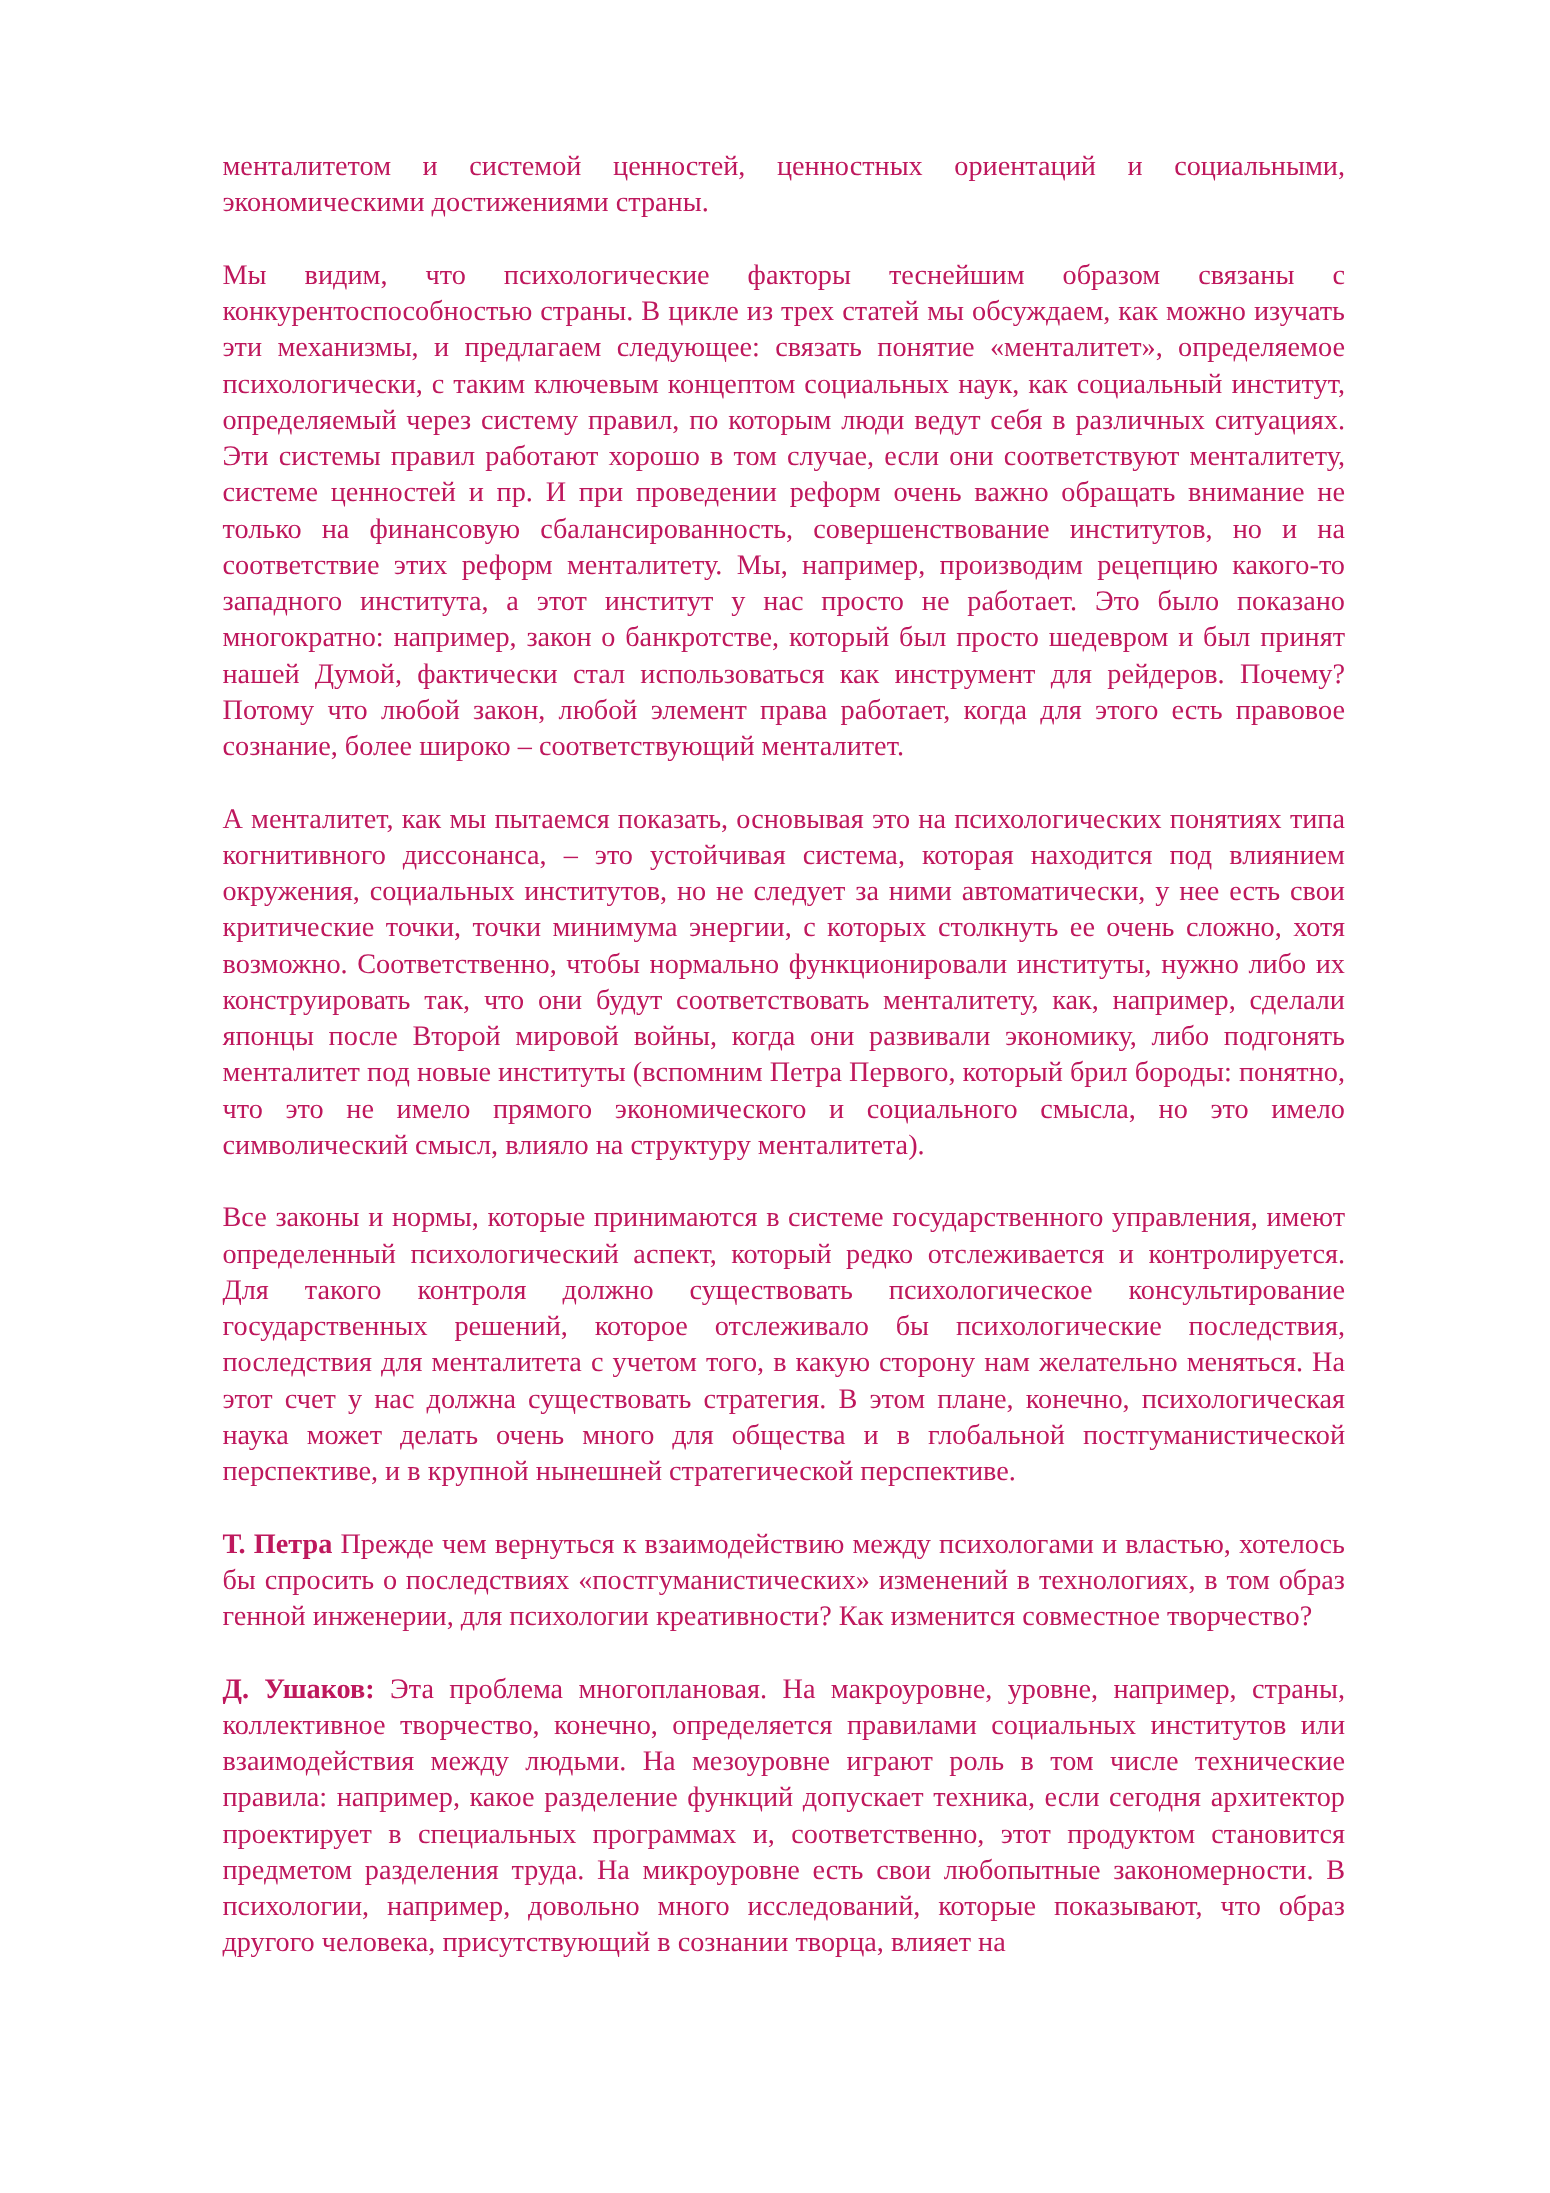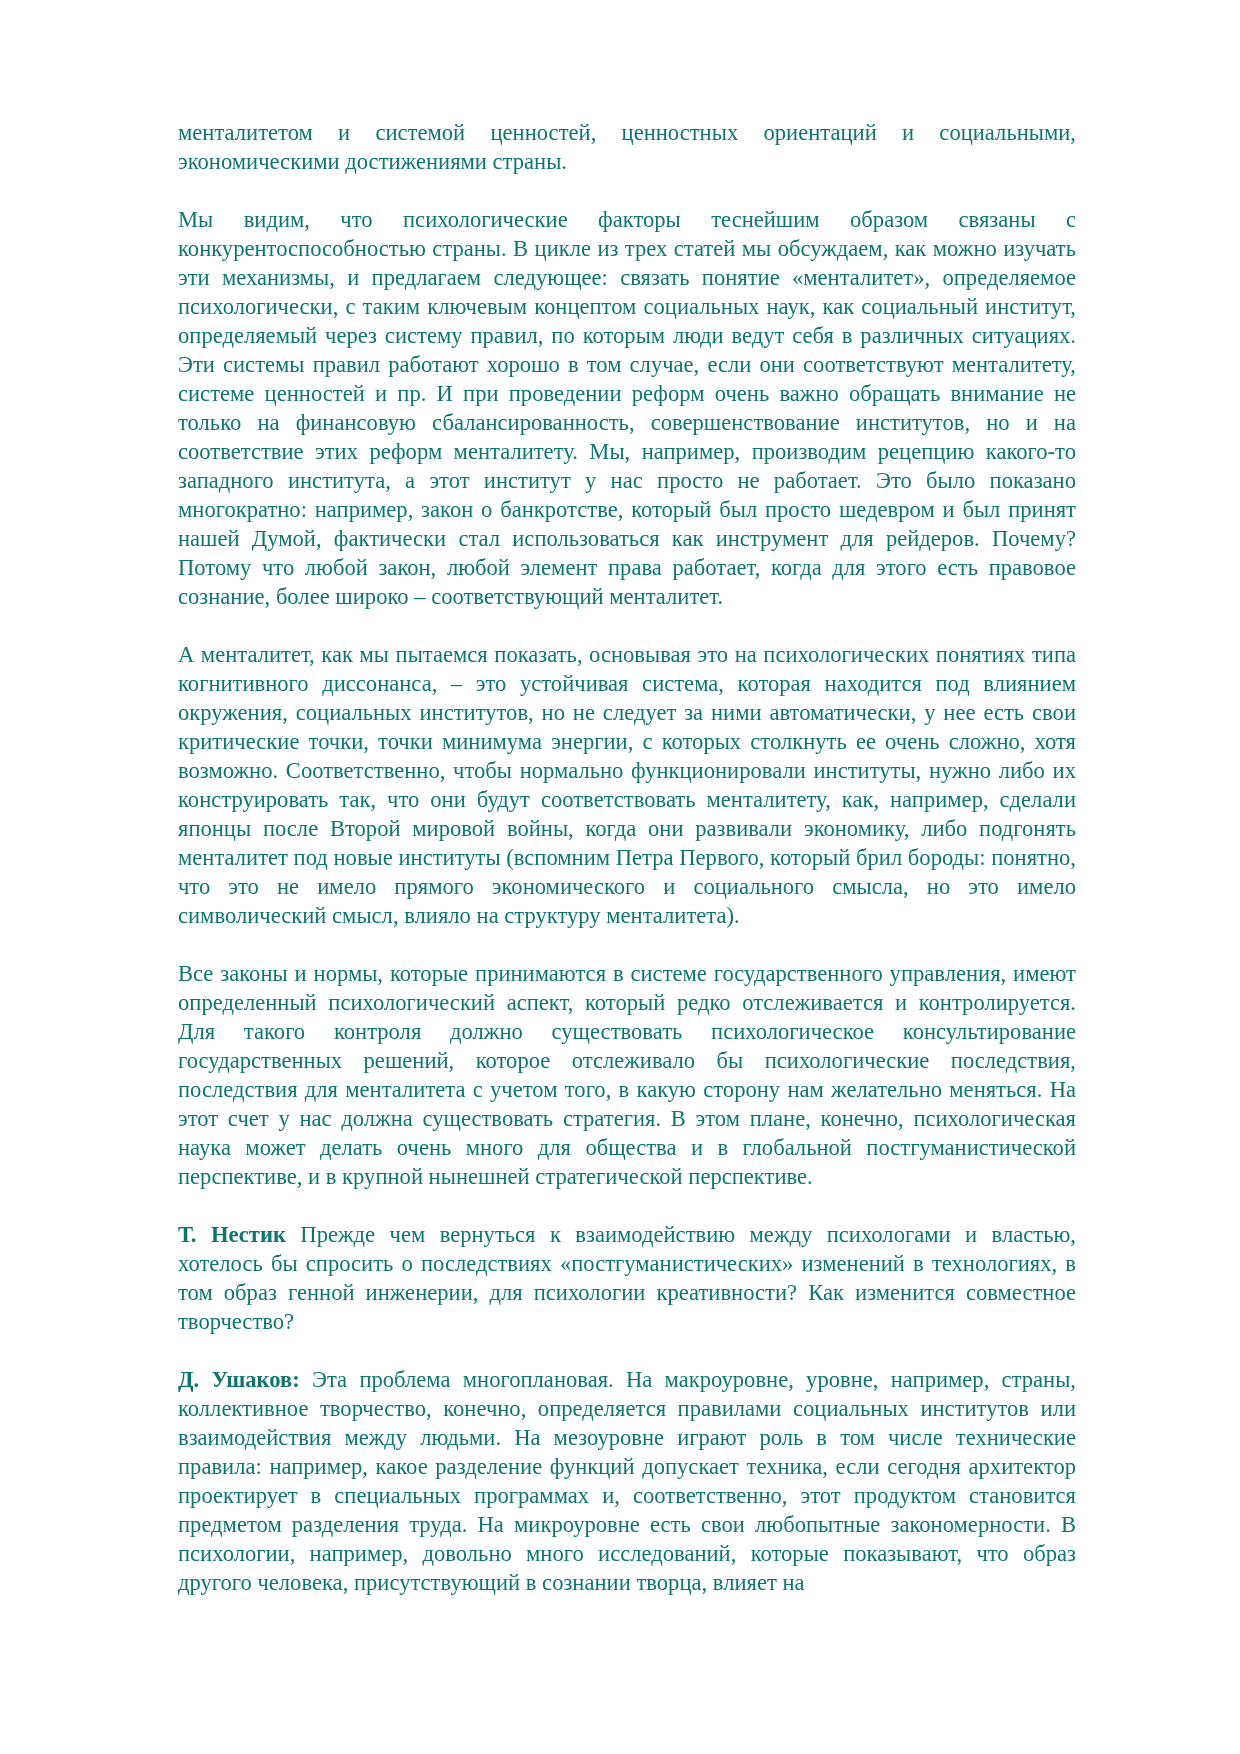--- a/index.html
+++ b/index.html
@@ -11,21 +11,21 @@
       width: 1240px;
       height: 1754px;
       position: relative;
       overflow: hidden;
     }
     .page {
       position: absolute;
       left: 178px;
       top: 118px;
       width: 898px;
-      color: #0f766e;
+      color: #be185d;
       font-family: "Liberation Serif", "DejaVu Serif", serif;
       font-size: 22.6px;
       line-height: 29px;
     }
     .para {
       margin: 0 0 29px 0;
       text-align: justify;
       text-justify: inter-word;
     }
     .speaker {
@@ -42,18 +42,18 @@
   <p class="para">
     <span>Мы видим, что психологические факторы теснейшим образом связаны с конкурентоспособностью страны. В цикле из трех статей мы обсуждаем, как можно изучать эти механизмы, и предлагаем следующее: связать понятие «менталитет», определяемое психологически, с таким ключевым концептом социальных наук, как социальный институт, определяемый через систему правил, по которым люди ведут себя в различных ситуациях. Эти системы правил работают хорошо в том случае, если они соответствуют менталитету, системе ценностей и пр. И при проведении реформ очень важно обращать внимание не только на финансовую сбалансированность, совершенствование институтов, но и на соответствие этих реформ менталитету. Мы, например, производим рецепцию какого-то западного института, а этот институт у нас просто не работает. Это было показано многократно: например, закон о банкротстве, который был просто шедевром и был принят нашей Думой, фактически стал использоваться как инструмент для рейдеров. Почему? Потому что любой закон, любой элемент права работает, когда для этого есть правовое сознание, более широко – соответствующий менталитет.</span>
   </p>
   <p class="para">
     <span>А менталитет, как мы пытаемся показать, основывая это на психологических понятиях типа когнитивного диссонанса, – это устойчивая система, которая находится под влиянием окружения, социальных институтов, но не следует за ними автоматически, у нее есть свои критические точки, точки минимума энергии, с которых столкнуть ее очень сложно, хотя возможно. Соответственно, чтобы нормально функционировали институты, нужно либо их конструировать так, что они будут соответствовать менталитету, как, например, сделали японцы после Второй мировой войны, когда они развивали экономику, либо подгонять менталитет под новые институты (вспомним Петра Первого, который брил бороды: понятно, что это не имело прямого экономического и социального смысла, но это имело символический смысл, влияло на структуру менталитета).</span>
   </p>
   <p class="para">
     <span>Все законы и нормы, которые принимаются в системе государственного управления, имеют определенный психологический аспект, который редко отслеживается и контролируется. Для такого контроля должно существовать психологическое консультирование государственных решений, которое отслеживало бы психологические последствия, последствия для менталитета с учетом того, в какую сторону нам желательно меняться. На этот счет у нас должна существовать стратегия. В этом плане, конечно, психологическая наука может делать очень много для общества и в глобальной постгуманистической перспективе, и в крупной нынешней стратегической перспективе.</span>
   </p>
   <p class="para">
-    <span class="speaker">Т. Нестик</span><span> Прежде чем вернуться к взаимодействию между психологами и властью, хотелось бы спросить о последствиях «постгуманистических» изменений в технологиях, в том образ генной инженерии, для психологии креативности? Как изменится совместное творчество?</span>
+    <span class="speaker">Т. Петра</span><span> Прежде чем вернуться к взаимодействию между психологами и властью, хотелось бы спросить о последствиях «постгуманистических» изменений в технологиях, в том образ генной инженерии, для психологии креативности? Как изменится совместное творчество?</span>
   </p>
   <p class="para">
     <span class="speaker">Д. Ушаков:</span><span> Эта проблема многоплановая. На макроуровне, уровне, например, страны, коллективное творчество, конечно, определяется правилами социальных институтов или взаимодействия между людьми. На мезоуровне играют роль в том числе технические правила: например, какое разделение функций допускает техника, если сегодня архитектор проектирует в специальных программах и, соответственно, этот продуктом становится предметом разделения труда. На микроуровне есть свои любопытные закономерности. В психологии, например, довольно много исследований, которые показывают, что образ другого человека, присутствующий в сознании творца, влияет на</span>
   </p>
 </div>
 
 </body></html>

